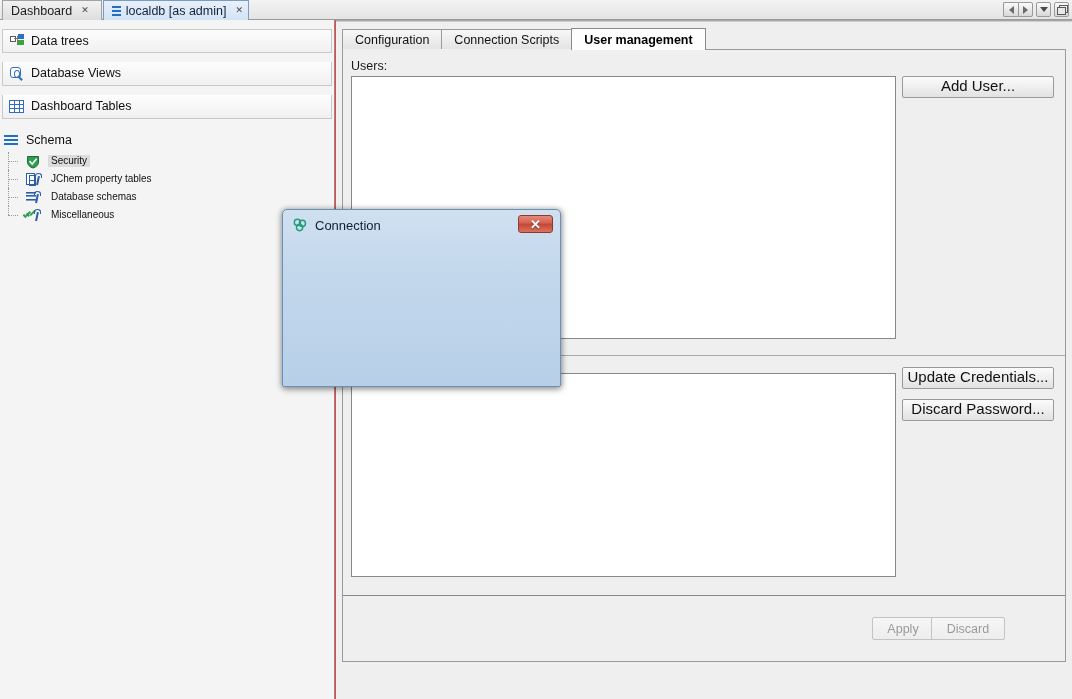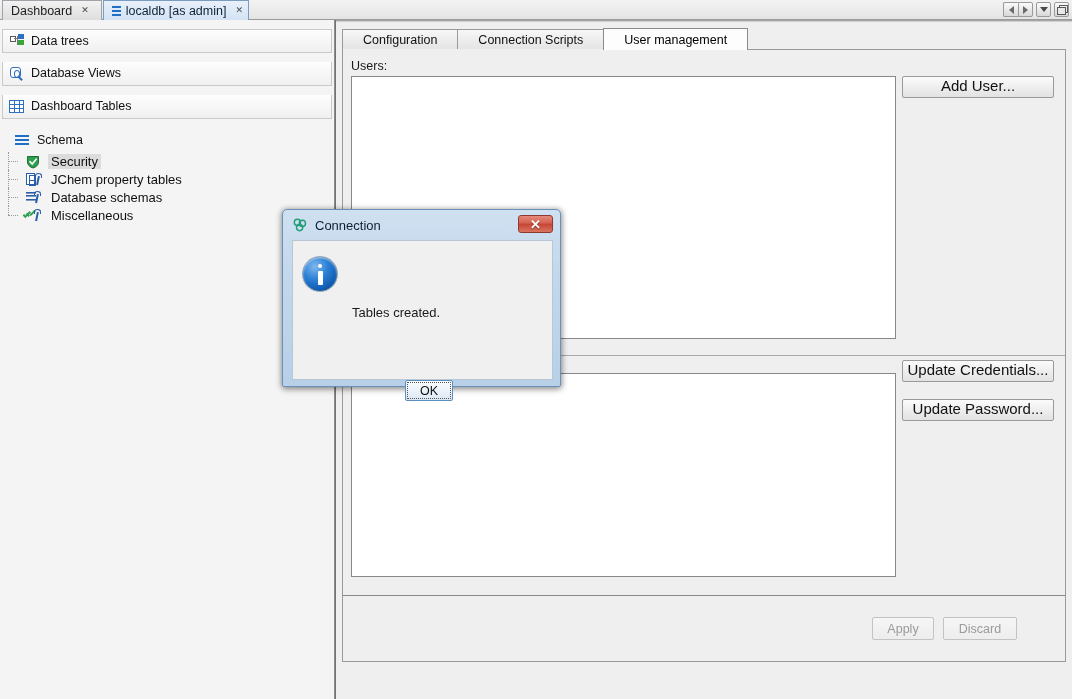--- a/index.html
+++ b/index.html
@@ -5,21 +5,21 @@
   * { box-sizing: border-box; }
   html, body {
     margin: 0; padding: 0;
     width: 1072px; height: 699px;
     overflow: hidden;
     font-family: "Liberation Sans", sans-serif;
     font-size: 12px;
     background: #f0f0f0;
     color: #1a1a1a;
   }
-  #root { position: relative; width: 1072px; height: 699px; background: #737373; border-radius: 29px; }
+  #root { position: relative; width: 1072px; height: 699px; background: #ef4444; border-radius: 29px; }
 
   
   .tabbar {
     position: absolute; left: 0; top: 0; width: 1072px; height: 20px;
     background: linear-gradient(to bottom, #f3f3f3, #e4e4e4);
     border-bottom: 1px solid #9a9a9a;
   }
   .wtab {
     position: absolute; top: 0; height: 20px;
     display: flex; align-items: center;
@@ -80,21 +80,21 @@
     border: 1px solid #c9c9c9;
     border-top: none;
     margin: 9px 2px;
     background: linear-gradient(to bottom,#fdfdfd,#f0f0f0);
     font-size: 12.5px;
     color: #101010;
   }
   .side-row:first-child { border-top: 1px solid #c9c9c9; }
   .side-row.schema {
     border: none; background: transparent; margin: 0;
-    padding-left: 15px; height: 24px;
+    padding-left: 4px; height: 24px;
   }
   .side-row .ic { width: 17px; height: 16px; margin-right: 5px; flex: none; position: relative; }
   .side-label { line-height: 1; }
 
   
   .ic-datatrees:before{
     content:""; position:absolute; left:1px; top:3px; width:4px;height:4px;
     border:1px solid #5b5b5b; background:#fff;
   }
   .ic-datatrees:after{
@@ -132,21 +132,21 @@
     width:14px !important;height:11px !important;
     background:
       linear-gradient(#1f6fc4,#1f6fc4) left 0px/14px 2px no-repeat,
       linear-gradient(#1f6fc4,#1f6fc4) left 4px/14px 2px no-repeat,
       linear-gradient(#1f6fc4,#1f6fc4) left 8px/14px 2px no-repeat;
   }
 
   
   .tree-child {
     position: relative; height: 18px; display: flex; align-items: center;
-    padding-left: 26px; font-size: 13px; color: #101010;
+    padding-left: 26px; font-size: 10px; color: #101010;
   }
   .tree-child .dash {
     position:absolute; left:8px; top:9px; width:10px; height:0;
     border-top: 1px dotted #999;
   }
   .tree-child .vline {
     position:absolute; left:8px; top:0; width:0; height:18px; border-left:1px dotted #999;
   }
   .tree-child.last .vline { height: 9px; }
   .tree-child .cic { width: 17px; height: 15px; margin-right: 5px; flex:none; position:relative; }
@@ -185,30 +185,30 @@
 
   
   .mainwrap {
     position: absolute; left: 336px; top: 20px; width: 736px; height: 679px;
     background: #efefef;
   }
   .main-topline { position:absolute; left:0; top:0; width:736px; height:2px; background:#cfcfcf; border-top:1px solid #a6a6a6;}
 
   .tabstrip { position:absolute; left:6px; top:8px; height: 22px; display:flex; align-items:flex-end; }
   .ptab {
-    height: 21px; padding: 0 20px;
+    height: 21px; padding: 0 12px;
     display:flex; align-items:center;
     border:1px solid #9a9a9a; border-bottom:none;
     font-size:12.5px; color:#111;
     background: linear-gradient(to bottom,#f7f7f7,#e3e3e3);
     margin-right:-1px;
   }
   .ptab.active {
     background:#fdfdfd; height:22px; color:#000;
-    border-color:#8a8a8a; z-index:2; position:relative;
+    border-color:#8a8a8a; z-index:2; position:relative;font-weight:bold;
   }
   .tabstrip-underline {
     position:absolute; left:6px; top:29px; width:724px; height:1px; background:#9a9a9a;
   }
 
   .content-area {
     position:absolute; left:6px; top:30px; width:724px; height: 612px;
     background:#efefef;
     border:1px solid #9a9a9a; border-top:none;
   }
@@ -227,38 +227,38 @@
     position:absolute; height:22px; width:152px;
     border:1px solid #9a9a9a; border-radius:2px;
     background: linear-gradient(to bottom,#fbfbfb,#e2e2e2);
     font-size:15px; color:#111;
     display:flex; justify-content:center;
     font-family:"Liberation Sans", sans-serif;
   }
   .sidebtn.b1 { left:559px; top:26px; }
   .sidebtn.b2 { left:559px; top:58px; }
   .sidebtn.b3 { left:559px; top:90px; }
-  .sidebtn.b4 { left:559px; top:310px; }
+  .sidebtn.b4 { left:559px; top:317px; }
   .sidebtn.b5 { left:559px; top:349px; }
 
   .divider-h { position:absolute; left:0; width:722px; height:1px; background:#a8a8a8; }
 
   .footerbar {
     position:absolute; left:0px; top:545px; width:722px; height:65px;
     background:#efefef; border-top:1px solid #888;
   }
   .footbtn {
     position:absolute; top:21px; height:23px;
     border:1px solid #c3c3c3; border-radius:2px;
     background: linear-gradient(to bottom,#f6f6f6,#ededed);
     font-size:12.5px; color:#9a9a9a;
     display:flex; align-items:center; justify-content:center;
   }
   .footbtn.apply { right:131px; width:62px; }
-  .footbtn.discard { right:48px; width:74px; }
+  .footbtn.discard { right:60px; width:74px; }
 
   
   .dlg-shadow {
     position:absolute; left:281px; top:208px; width:282px; height:181px;
     background: rgba(0,0,0,0.16);
     border-radius: 5px;
     filter: blur(2px);
   }
   .dialog {
     position:absolute; left:282px; top:209px; width:279px; height:178px;
@@ -441,21 +441,21 @@
       </div>
 
       <div class="divider-h" style="top:305px;"></div>
 
       <div class="listbox bottom"></div>
 
       <div class="sidebtn b4">
         <span>Update Credentials...</span>
       </div>
       <div class="sidebtn b5">
-        <span>Update Password...</span>
+        <span>Discard Password...</span>
       </div>
 
       <div class="footerbar">
         <div class="footbtn apply">
           <span>Apply</span>
         </div>
         <div class="footbtn discard">
           <span>Discard</span>
         </div>
       </div>
@@ -470,25 +470,15 @@
           <circle cx="5.4" cy="5.4" r="3.1" fill="none" stroke="#1f9d74" stroke-width="1.4"></circle>
           <circle cx="10.4" cy="6.4" r="3.1" fill="none" stroke="#1f9d74" stroke-width="1.4"></circle>
           <circle cx="7.6" cy="10.6" r="3.1" fill="none" stroke="#1f9d74" stroke-width="1.4"></circle>
         </svg>
       </span>
       <span>Connection</span>
       <div class="dlg-close">
         <span class="x">✕</span>
       </div>
     </div>
-    <div class="dlg-body">
-      <div class="info-icon">
-        <span class="dot"></span>
-          <span class="stem"></span>
-      </div>
-      <div class="dlg-msg">Tables created.</div>
-      <div class="dlg-ok">
-        <span>OK</span>
-      </div>
-    </div>
   </div>
 
 </div>
 
 </body></html>

